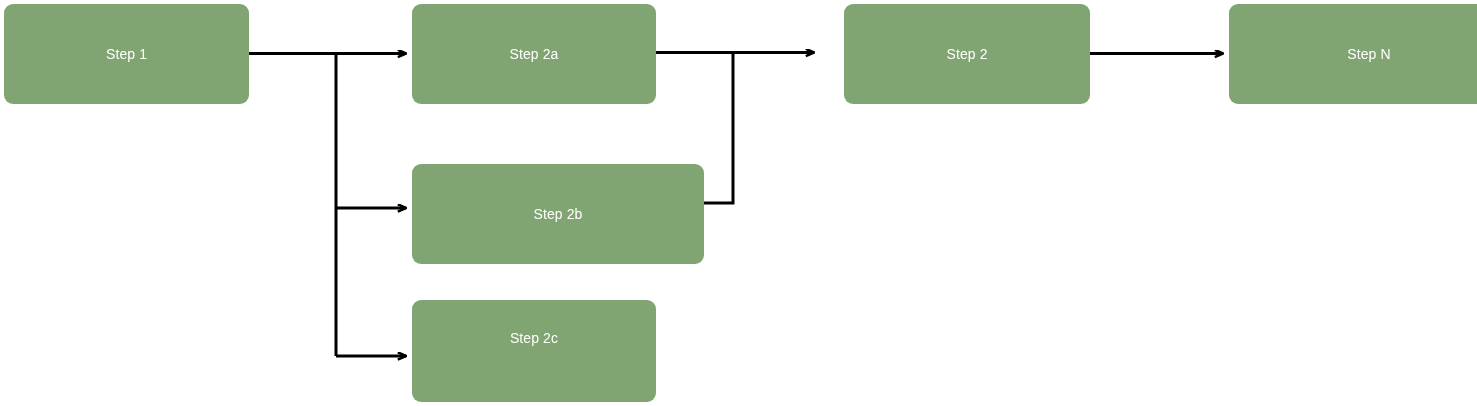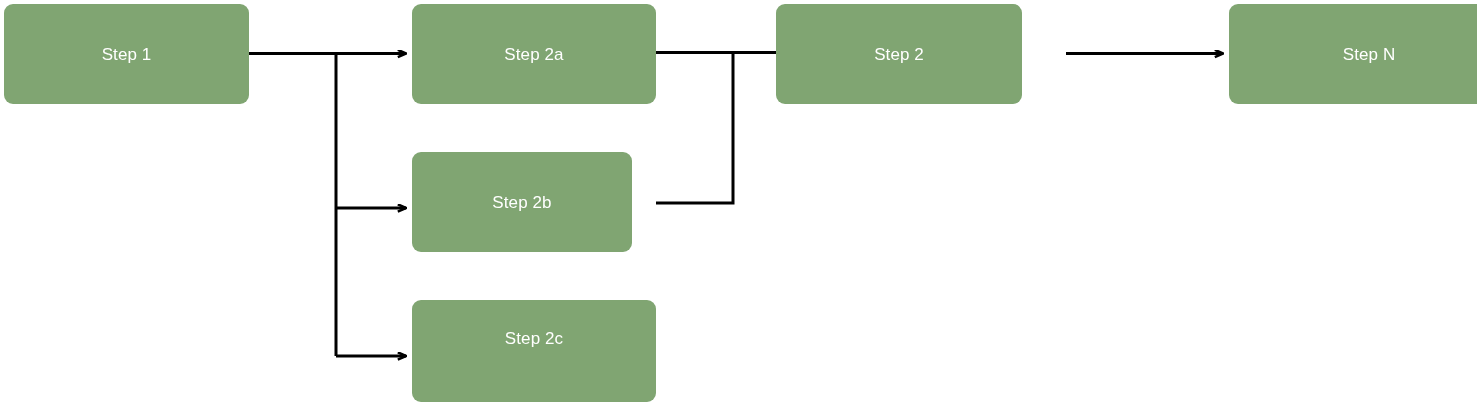--- a/index.html
+++ b/index.html
@@ -30,21 +30,21 @@
     box-sizing: border-box;
     background: #80A572;
     border-radius: 9px;
     display: flex;
     align-items: center;
     justify-content: center;
   }
   .node-label {
     color: #ffffff;
     font-family: "Liberation Sans", sans-serif;
-    font-size: 17px;
+    font-size: 14px;
     font-weight: 400;
     line-height: 1;
     letter-spacing: 0.1px;
     white-space: nowrap;
     user-select: none;
   }
 </style>
 </head>
 <body>
 
@@ -81,29 +81,29 @@
   </svg>
 
   <div class="node-box" style="left:4px; top:4px; width:245px; height:100px;">
     <span class="node-label">Step 1</span>
   </div>
 
   <div class="node-box" style="left:412px; top:4px; width:244px; height:100px;text-align:center;">
     <span class="node-label">Step 2a</span>
   </div>
 
-  <div class="node-box" style="left:412px; top:152px; width:220px; height:100px;">
+  <div class="node-box" style="left:412px; top:164px; width:292px; height:100px;">
     <span class="node-label">Step 2b</span>
   </div>
 
   <div class="node-box" style="left:412px; top:300px; width:244px; height:102px;">
     <span class="node-label" style="position:relative; top:-13px;">Step 2c</span>
   </div>
 
-  <div class="node-box" style="left:776px; top:4px; width:246px; height:100px;">
+  <div class="node-box" style="left:844px; top:4px; width:246px; height:100px;">
     <span class="node-label">Step 2</span>
   </div>
 
   <div class="node-box" style="left:1229px; top:4px; width:280px; height:100px;">
     <span class="node-label">Step N</span>
   </div>
 
 </div>
 
 </body></html>

